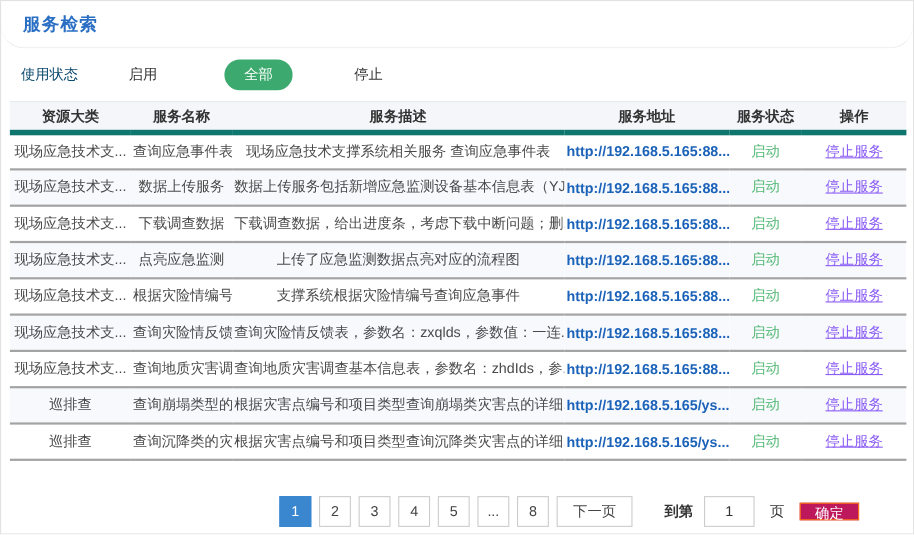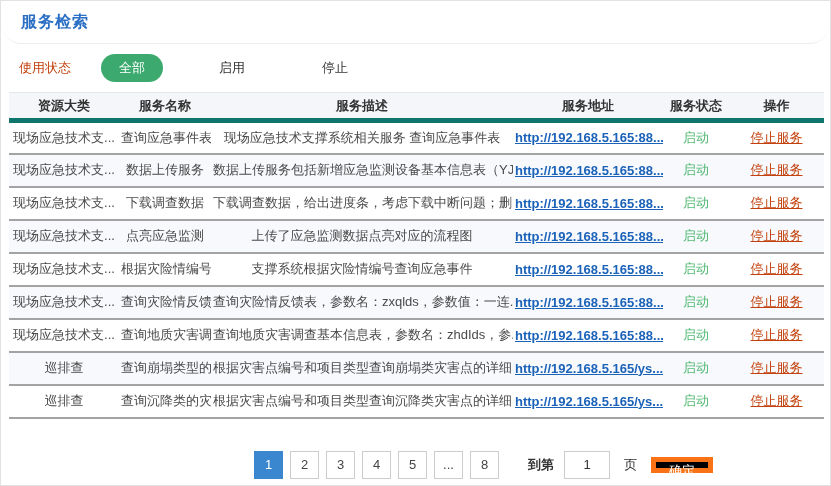--- a/index.html
+++ b/index.html
@@ -26,21 +26,21 @@
     font-size: 16px;
     font-weight: bold;
     letter-spacing: 1px;
   }
   
   .filter-bar {
     display: flex; align-items: center;
     height: 48px;
     padding-left: 18px;
   }
-  .filter-label { color: #c2410c; font-size: 13px; margin-right: 30px; }
+  .filter-label { color: #0c4a6e; font-size: 13px; margin-right: 30px; }
   .filter-opt {
     font-size: 13px; color: #333;
     margin-right: 45px;
     cursor: pointer;
     padding: 5px 16px;
   }
   .filter-opt.active {
     background: #3caa6e;
     color: #fff;
     border-radius: 14px;
@@ -76,26 +76,25 @@
   tbody tr:nth-child(even) { background: #f7f9fc; }
   .col-category { width: 110px; }
   .col-name     { width: 92px;  }
   .col-desc     { width: 302px; }
   .col-url      { width: 150px; }
   .col-status   { width: 66px;  }
   .col-action   { width: 95px;  }
   .cell-url a {
     color: #1b62b9;
     font-weight: bold;
-    text-decoration: underline;
     cursor: pointer;
   }
   .cell-status { color: #52b974; }
   .cell-action a {
-    color: #c2410c;
+    color: #8b5cf6;
     text-decoration: underline;
     cursor: pointer;
   }
   
   .pagination {
     display: flex; align-items: center;
     margin: 32px 0 0 253px;
     font-size: 13px;
   }
   .page-btn {
@@ -122,41 +121,41 @@
     text-align: center;
     font-size: 13px;
     color: #333;
     font-family: "Liberation Sans", "DejaVu Sans", sans-serif;
     outline: none;
   }
   .unit-label { margin: 0 14px 0 14px; color: #333; }
   .confirm-btn {
     height: 16px;
     padding: 0 13px;
-    background: #000000;
-    border: 5px solid #f97316;
+    background: #be185d;
+    border: 1px solid #f97316;
     color: #fff;
     font-size: 13px;
     cursor: pointer;
     font-family: "Liberation Sans", "DejaVu Sans", sans-serif;
   }
 </style>
 </head>
 <body>
 
 <div class="app">
 
   <div class="title-bar">
     <span class="page-title">服务检索</span>
   </div>
 
   <div class="filter-bar">
     <span class="filter-label">使用状态</span>
+    <span class="filter-opt">启用</span>
     <span class="filter-opt active">全部</span>
-    <span class="filter-opt">启用</span>
     <span class="filter-opt">停止</span>
   </div>
 
   <table>
     <thead>
       <tr>
         <th class="col-category">资源大类</th>
         <th class="col-name">服务名称</th>
         <th class="col-desc">服务描述</th>
         <th class="col-url">服务地址</th>
@@ -251,19 +250,20 @@
   <div class="pagination">
     <span style="display:flex;">
         <button class="page-btn active">1</button>
         <button class="page-btn">2</button>
         <button class="page-btn">3</button>
         <button class="page-btn">4</button>
         <button class="page-btn">5</button>
         <button class="page-btn">...</button>
         <button class="page-btn">8</button>
       </span>
+    <button class="page-btn next">下一页</button>
     <span class="goto-label">到第</span>
     <input class="goto-input" type="text" value="1" style="">
     <span class="unit-label">页</span>
     <button class="confirm-btn">确定</button>
   </div>
 
 </div>
 
 </body></html>

